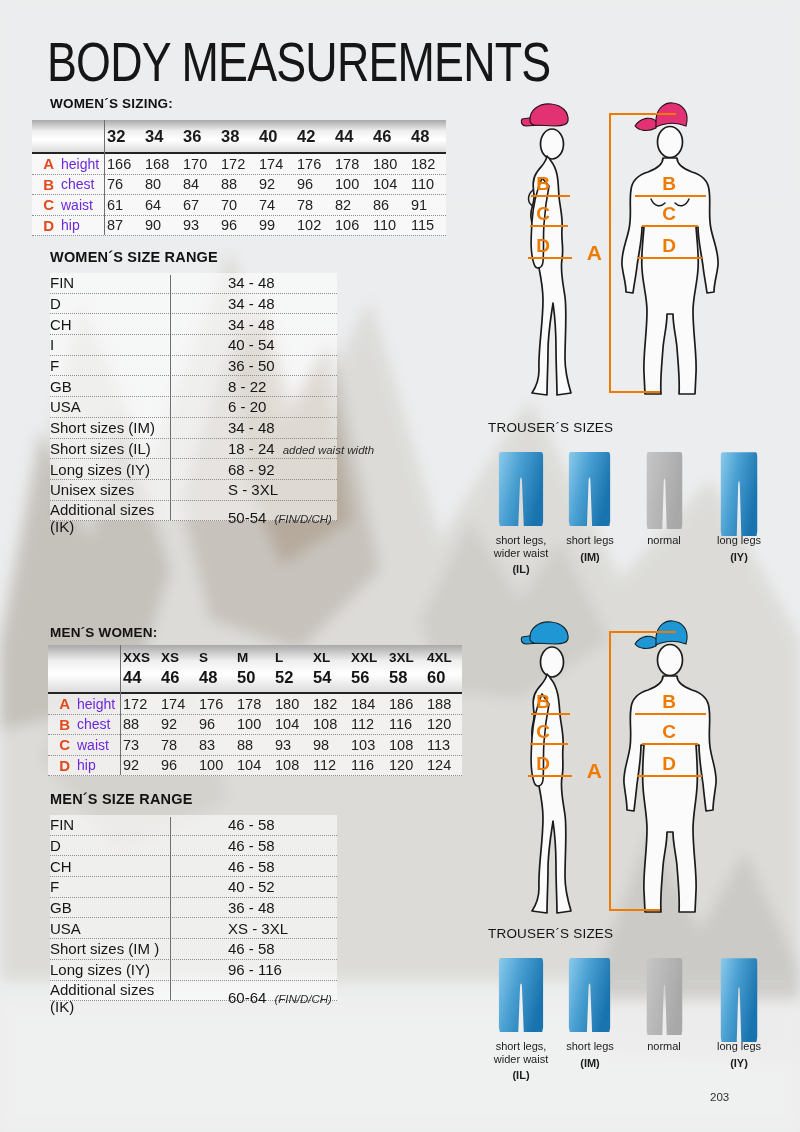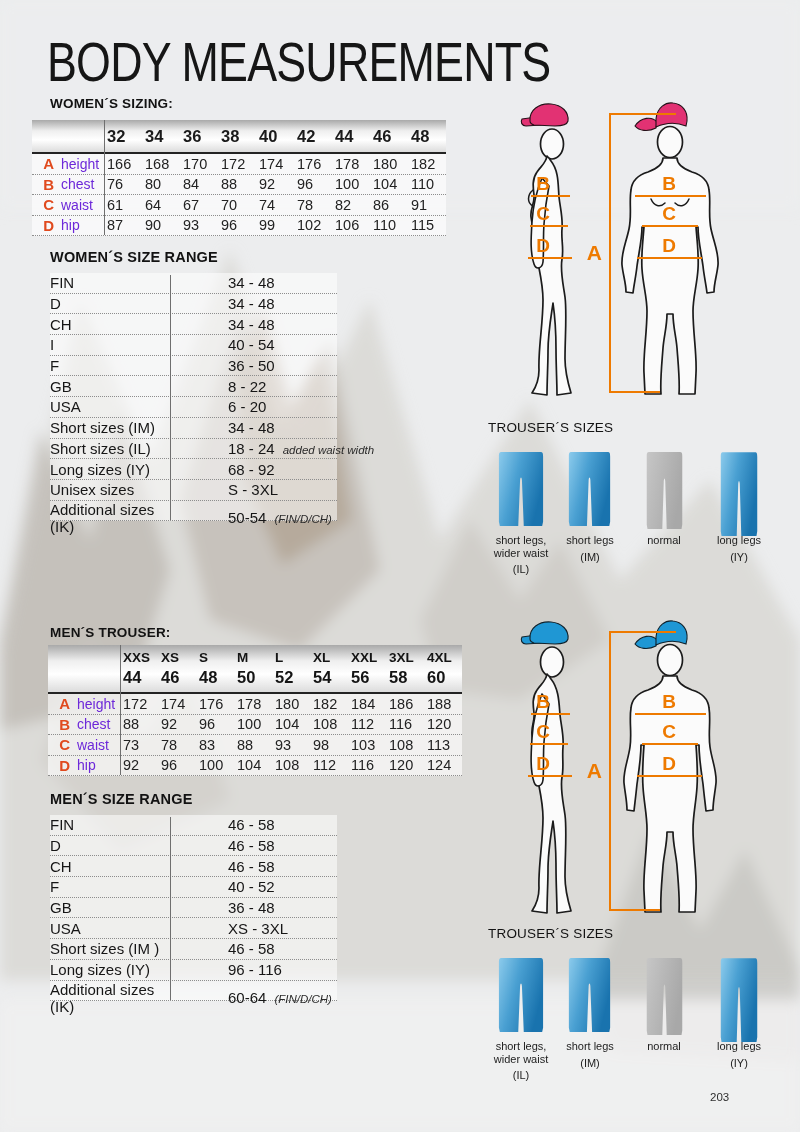--- a/index.html
+++ b/index.html
@@ -47,21 +47,21 @@
   .ln{fill:none;stroke:#1b1b1b;stroke-width:1.5;stroke-linecap:round;}
   .ml{stroke:var(--accent_orange,#ee7a00);stroke-width:2;fill:none;}
   .fl{fill:var(--accent_orange,#ee7a00);font-weight:bold;font-size:19px;font-family:"Liberation Sans",sans-serif;}
   .flA{font-size:21px;}
 
   
   .trouser-block{position:absolute;width:310px;height:180px;}
   .tr-head{position:absolute;left:6px;top:0;font-size:13.5px;font-weight:normal;letter-spacing:.2px;}
   .trouser{position:absolute;}
   .tr-label{position:absolute;width:84px;text-align:center;font-size:11px;line-height:1.15;color:#1c1c1c;}
-  .tr-code{margin-top:4px;}
+  .tr-code{margin-top:4px;font-weight:bold;}
   .blue-tr{fill:url(#tgrad);}
   .gray-tr{fill:url(#ggrad);}
 
   .pagenum{position:absolute;left:710px;top:1091px;font-size:11.5px;color:#2e2e2e;}
 </style>
 </head>
 <body>
 
 <div class="page">
 
@@ -291,21 +291,21 @@
       </div>
     <div class="tr-label" style="left:140px;top:114px">
         <div>normal</div>
       </div>
     <div class="tr-label" style="left:215px;top:114px">
         <div>long legs</div>
         <div class="tr-code">(IY)</div>
       </div>
   </div>
 
-  <div class="h-small" style="left:50px;top:625px">MEN´S TROUSER:</div>
+  <div class="h-small" style="left:50px;top:625px">MEN´S WOMEN:</div>
 
   <div class="sz-table" style="left:48px;top:645px">
     <div class="sz-head m2">
       <div class="rowlab"></div>
       <div class="mcol">
           <span class="msz">XXS</span>
           <span class="mnum">44</span>
         </div>
       <div class="mcol">
           <span class="msz">XS</span>

